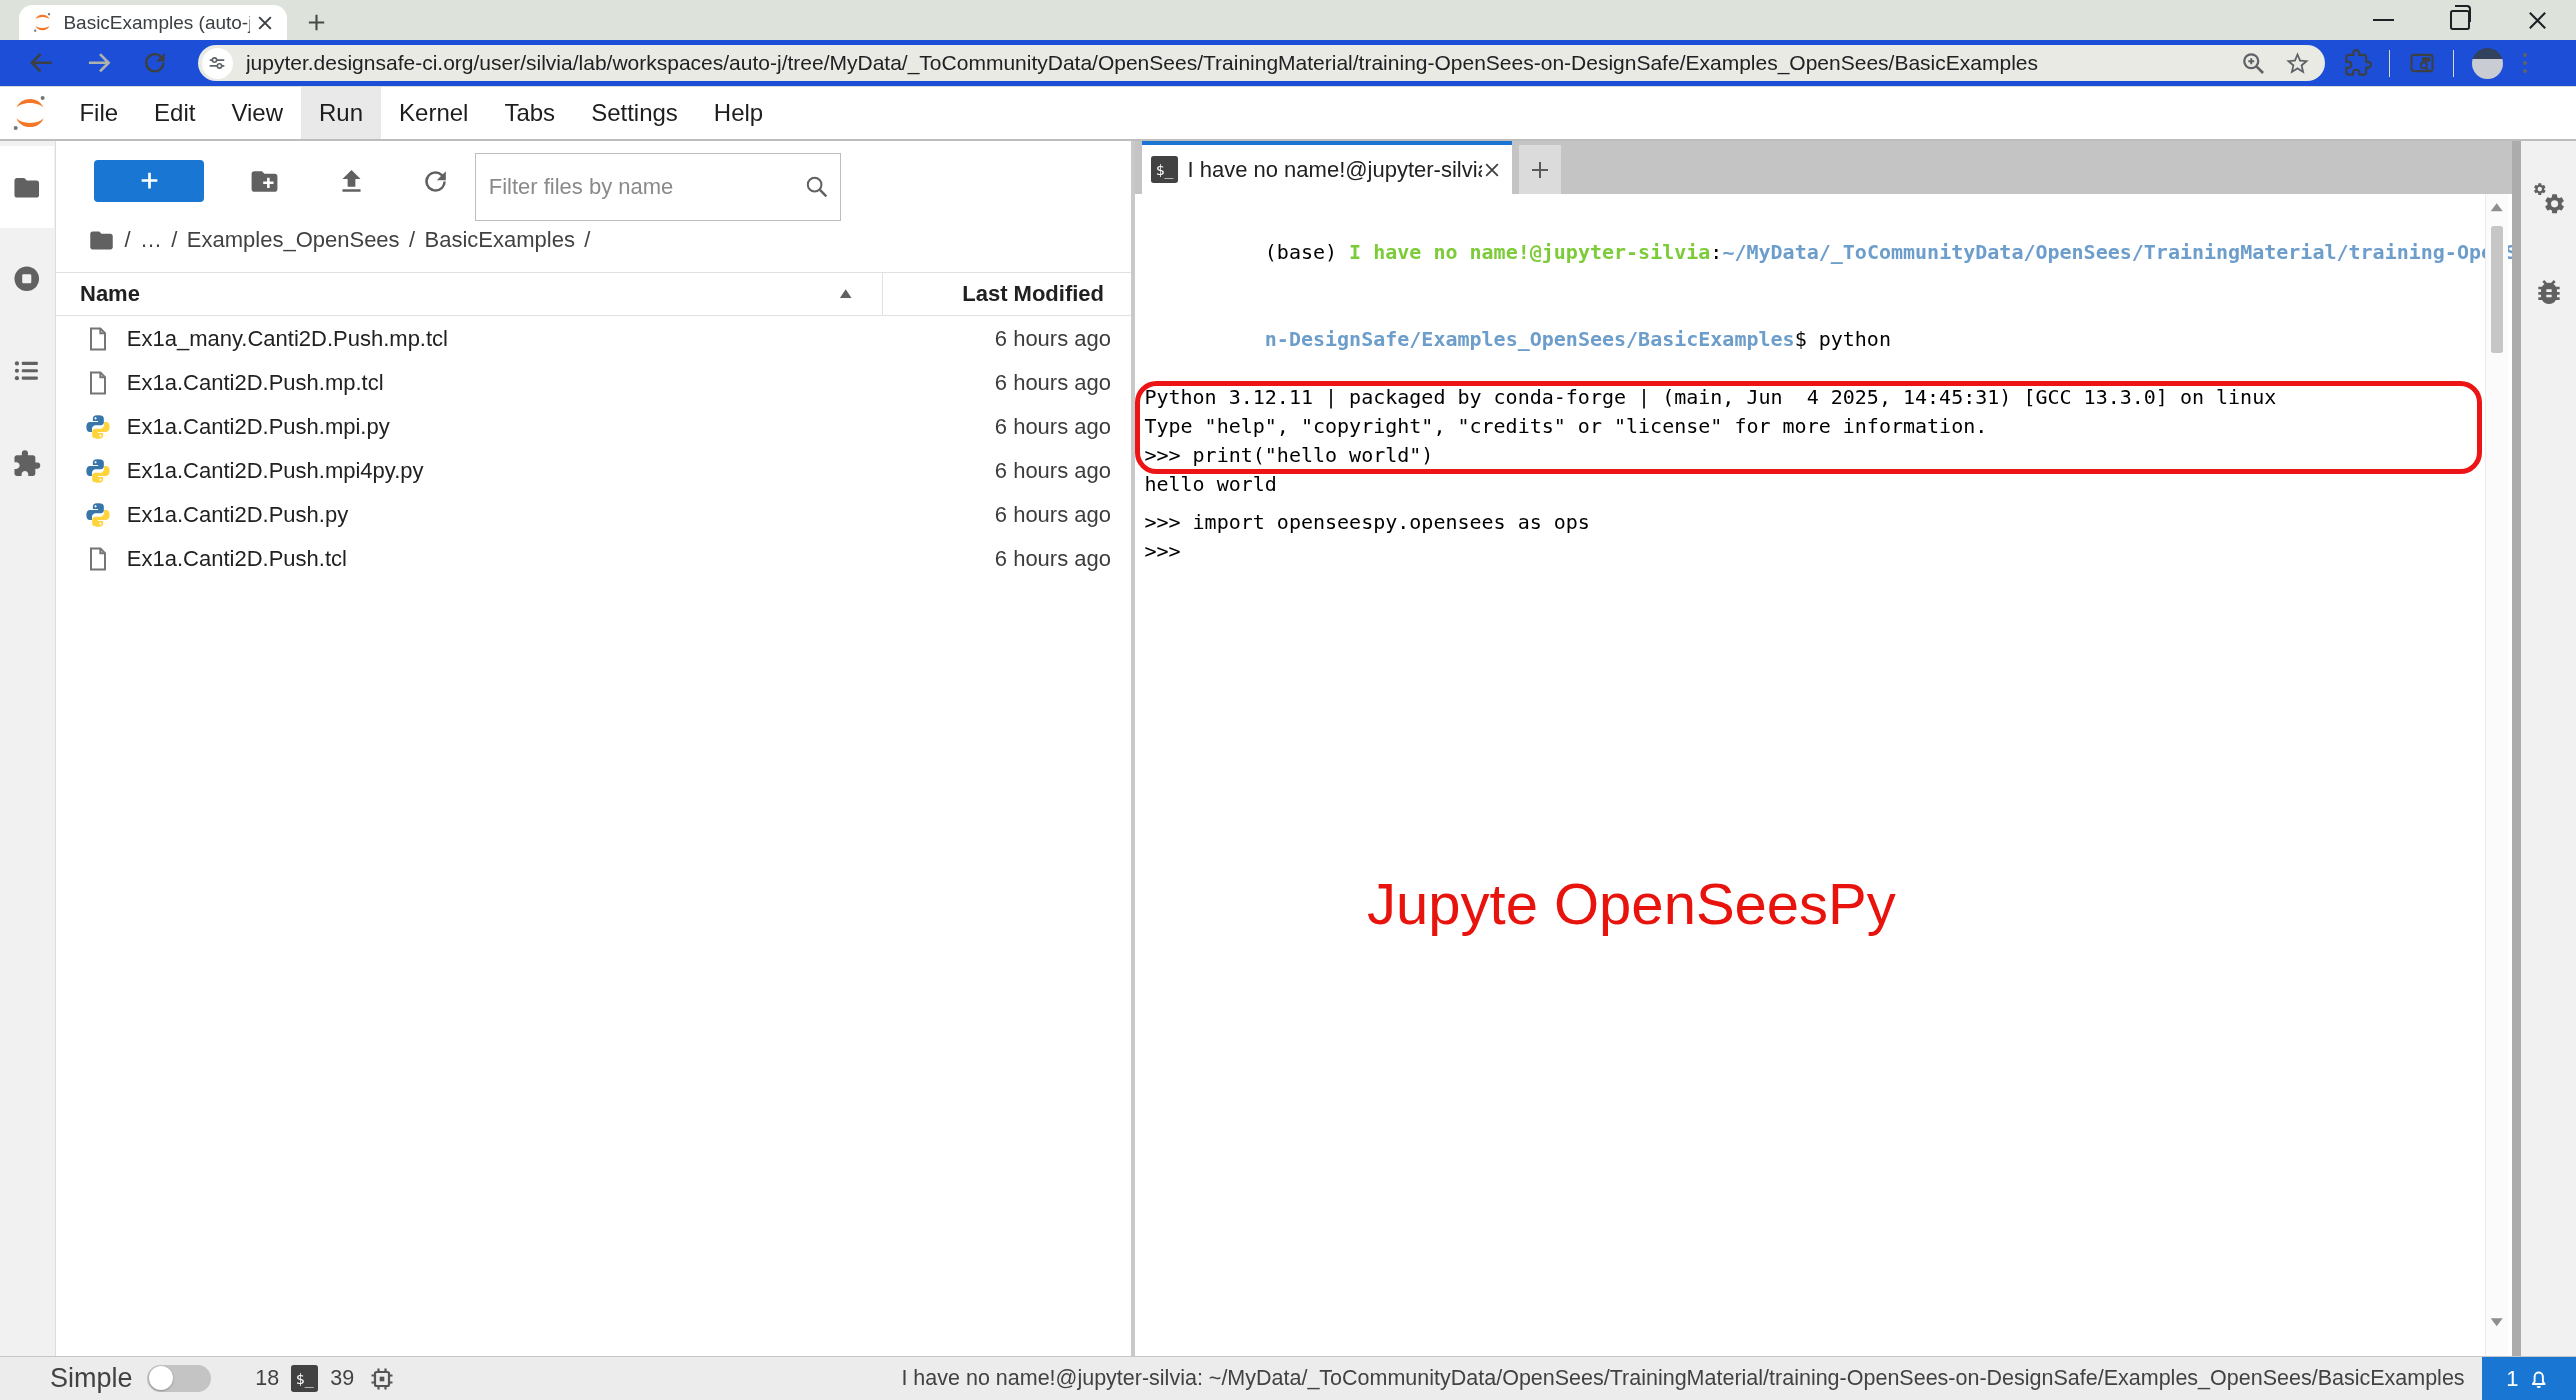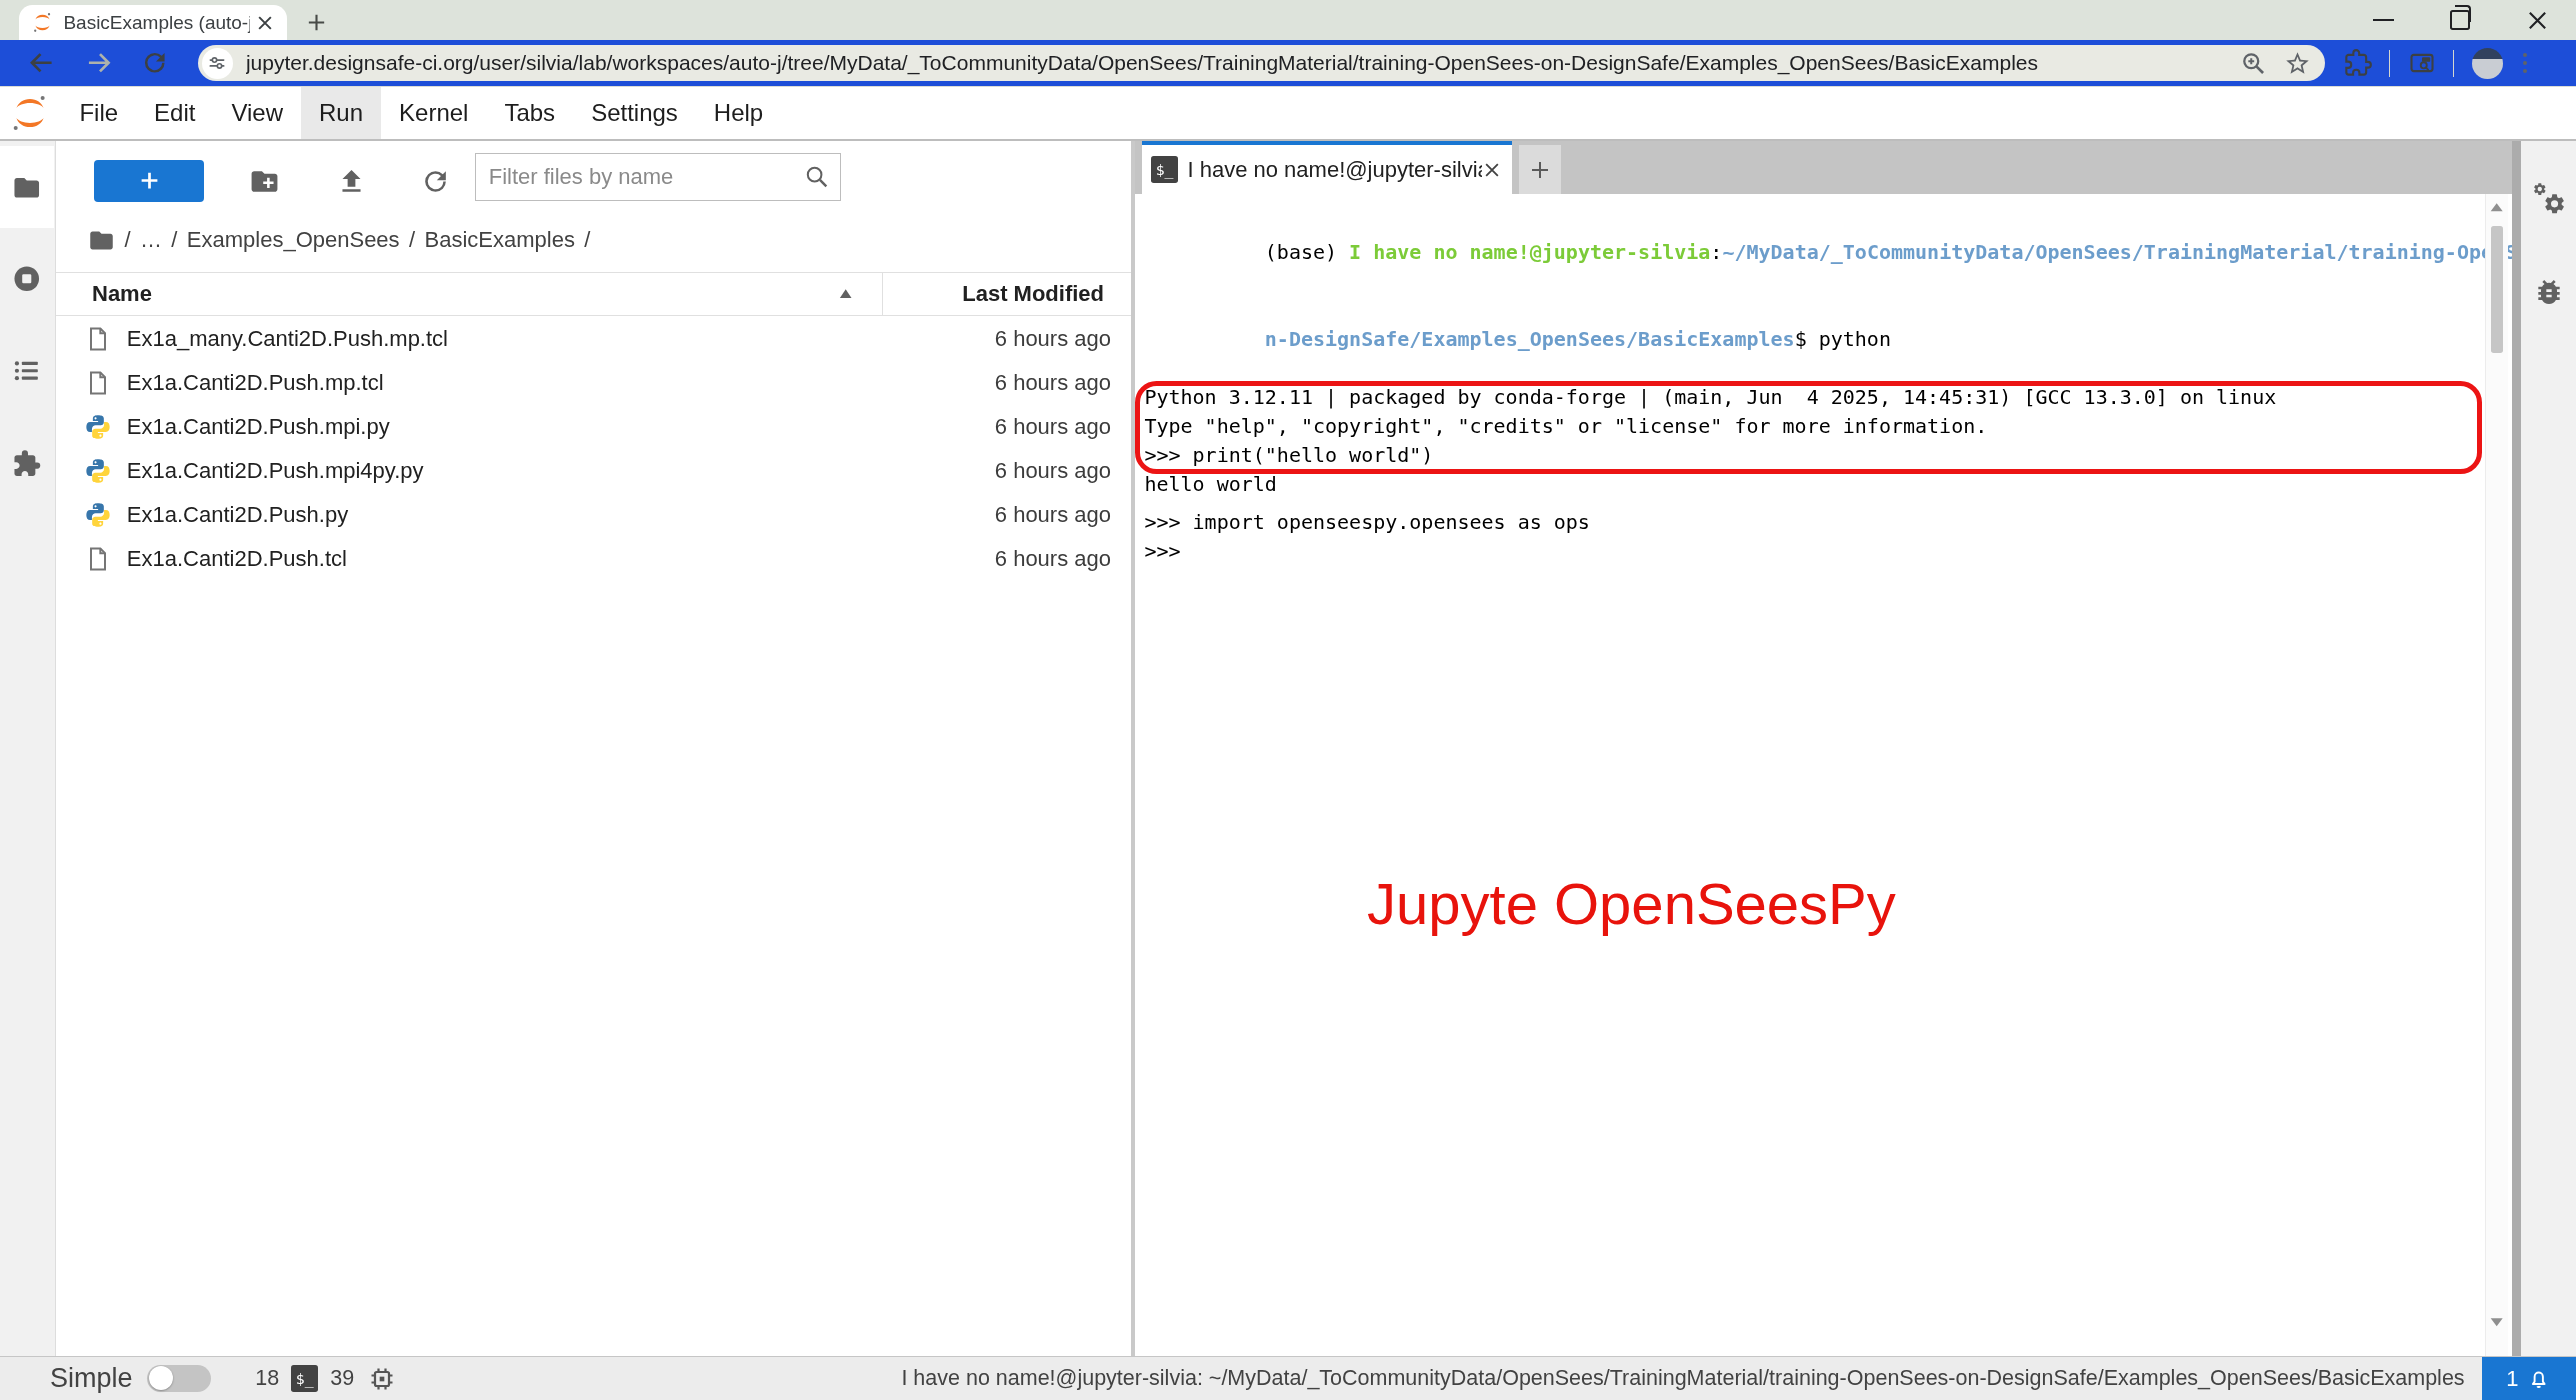--- a/index.html
+++ b/index.html
@@ -52,31 +52,31 @@
   .act-item.sel{background:#fff;}
   .act-ic{width:29.5px;height:29.5px;}
 
   
   .filepanel{position:absolute;left:56px;top:0;width:1075px;height:1216px;background:#fff;}
   .fp-divider{position:absolute;left:1131px;top:0;width:4px;height:1216px;background:#C9C9C9;}
   .fp-toolbar{position:absolute;left:0;top:12px;width:100%;height:67px;}
   .btn-new{position:absolute;left:38px;top:6.7px;width:110px;height:42px;background:#1976D2;border-radius:4px;
            display:flex;align-items:center;justify-content:center;}
   .tool-ic{position:absolute;top:13.4px;width:31px;height:31px;}
-  .filter-box{position:absolute;left:419px;top:0;width:366px;height:48px;border:1.3px solid #BDBDBD;background:#fff;
+  .filter-box{position:absolute;left:419px;top:0;width:366px;height:68px;border:1.3px solid #BDBDBD;background:#fff;
               display:flex;align-items:center;box-sizing:border-box;padding:0 10.7px;}
   .filter-box input{border:none;outline:none;font-size:22px;color:#333;flex:1;min-width:0;
                     font-family:"Liberation Sans",sans-serif;background:transparent;}
   .filter-box input::placeholder{color:#8a8a8a;}
   .breadcrumb{position:absolute;left:32px;top:79px;height:40px;display:flex;align-items:center;gap:9.4px;
               font-size:22px;color:#424242;}
   .crumb-folder{width:27px;height:27px;}
   .listheader{position:absolute;left:0px;top:131px;width:1075px;height:44px;border-top:1.3px solid #E0E0E0;
               border-bottom:1.3px solid #E0E0E0;box-sizing:border-box;display:flex;align-items:center;}
-  .lh-name{margin-left:36px;font-size:22px;font-weight:bold;color:#212121;flex:1;}
+  .lh-name{margin-left:24px;font-size:22px;font-weight:bold;color:#212121;flex:1;}
   .sort-ic{width:17.4px;height:17.4px;margin-right:27px;}
   .lh-sep{width:1.3px;height:42px;background:#E0E0E0;}
   .lh-mod{width:221px;text-align:right;padding-right:27px;font-size:22px;font-weight:bold;color:#212121;}
   .filelist{position:absolute;left:0;top:176px;width:1075px;}
   .frow{height:44px;display:flex;align-items:center;}
   .frow .fic{width:28px;height:28px;margin-left:28px;flex:0 0 auto;}
   .frow .fname{margin-left:14.8px;font-size:22px;color:#212121;flex:1;white-space:nowrap;overflow:hidden;}
   .frow .ftime{font-size:22px;color:#3c3c3c;padding-right:20px;white-space:nowrap;}
 
   

